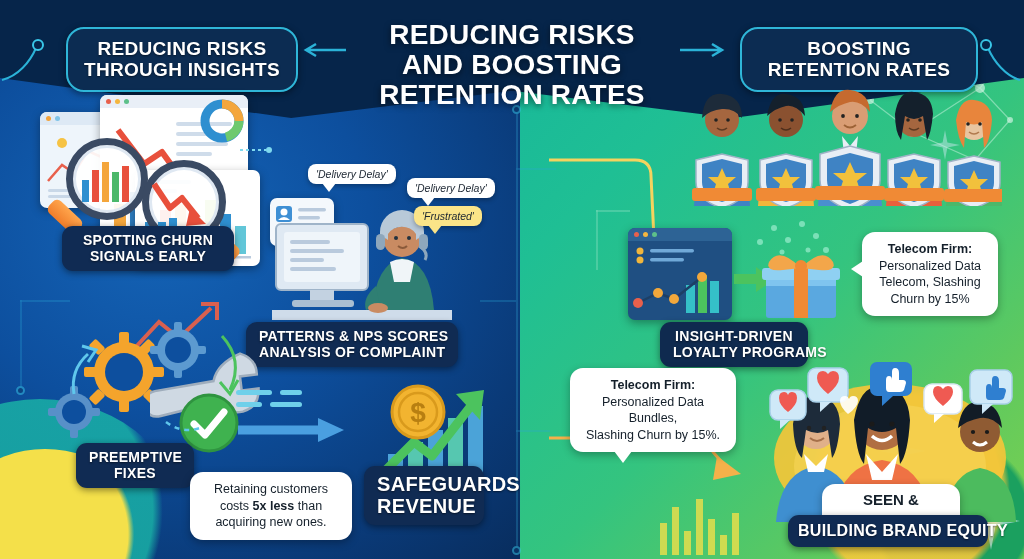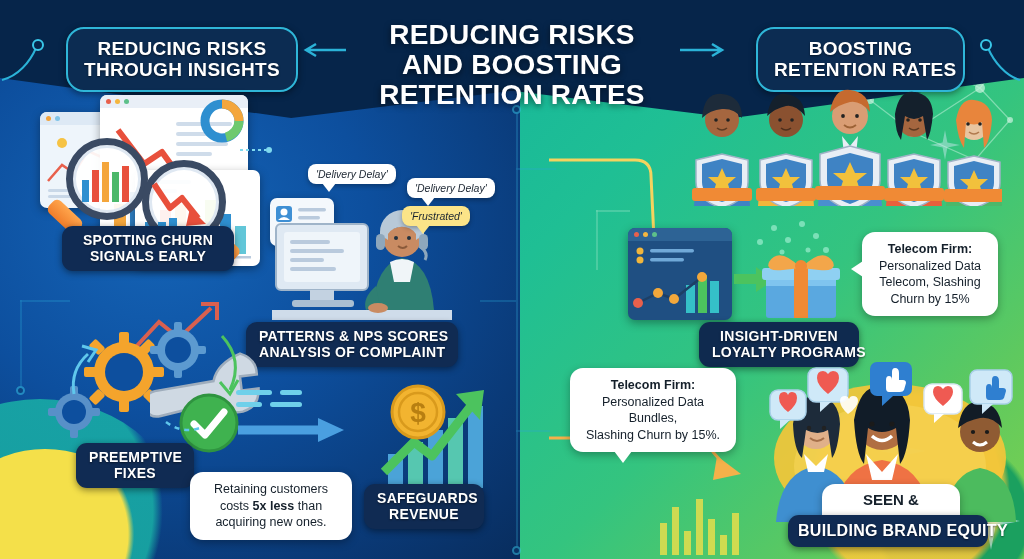--- a/index.html
+++ b/index.html
@@ -258,21 +258,21 @@
   <div class="title-main">
     <div>REDUCING RISKS</div>
     <div>AND BOOSTING</div>
     <div>RETENTION RATES</div>
   </div>
 
   <div class="pill hdr" style="left:66px;top:27px;width:232px;">
     <div>REDUCING RISKS</div>
     <div>THROUGH INSIGHTS</div>
   </div>
-  <div class="pill hdr" style="left:740px;top:27px;width:209px;margin-left:16px;">
+  <div class="pill hdr" style="left:740px;top:27px;width:238px;">
     <div>BOOSTING</div>
     <div>RETENTION RATES</div>
   </div>
 
   <svg style="position:absolute;left:296px;top:40px;" width="52" height="20">
     <path d="M50 10 L12 10 M20 4 L10 10 L20 16" stroke="#2bb3d8" stroke-width="2.5" fill="none"></path>
   </svg>
   <svg style="position:absolute;left:678px;top:40px;" width="56" height="20">
     <path d="M2 10 L42 10 M34 4 L44 10 L34 16" stroke="#2bb3d8" stroke-width="2.5" fill="none"></path>
   </svg>
@@ -432,21 +432,21 @@
   </svg>
 
   <div class="speech" style="left:308px;top:164px;">
     <span>'Delivery Delay'</span>
     <span class="stail"></span>
   </div>
   <div class="speech" style="left:407px;top:178px;">
     <span>'Delivery Delay'</span>
     <span class="stail"></span>
   </div>
-  <div class="speech yellow" style="left:402px;top:206px;">
+  <div class="speech yellow" style="left:414px;top:206px;">
     <span>'Frustrated'</span>
     <span class="stail"></span>
   </div>
 
   <div class="pill" style="left:246px;top:322px;width:212px;font-size:14px;">
     <div>PATTERNS &amp; NPS SCORES</div>
     <div>ANALYSIS OF COMPLAINT</div>
   </div>
 
   <div class="gear" style="left:84px;top:332px;width:80px;height:80px;">
@@ -538,21 +538,21 @@
       <rect x="74" y="38" width="15" height="70" fill="#56c7b0"></rect>
       <rect x="94" y="26" width="15" height="82" fill="#4ba3d8"></rect>
     </g>
     <path d="M10 92 L40 62 L58 76 L100 22" stroke="#4cc35e" stroke-width="9" fill="none" stroke-linejoin="round"></path>
     <path d="M82 14 L110 10 L106 40 Z" fill="#4cc35e"></path>
     <circle cx="44" cy="32" r="26" fill="#f2b430" stroke="#d99a1c" stroke-width="3"></circle>
     <circle cx="44" cy="32" r="19" fill="none" stroke="#d99a1c" stroke-width="2.5"></circle>
     <text x="44" y="42" font-size="28" font-weight="700" fill="#b87f11" text-anchor="middle" font-family="Liberation Sans, sans-serif">$</text>
   </svg>
 
-  <div class="pill" style="left:364px;top:484px;width:120px;font-size:14px;">
+  <div class="pill" style="left:364px;top:466px;width:120px;font-size:20px;">
     <div>SAFEGUARDS</div>
     <div>REVENUE</div>
   </div>
 
   <svg style="position:absolute;left:545px;top:150px;" width="120" height="140">
     <path d="M4 10 L90 10 q16 0 16 16 L110 110" stroke="#f4d35e" stroke-width="3" fill="none"></path>
     <path d="M100 100 L110 122 L120 100" fill="#f4d35e"></path>
   </svg>
   <svg style="position:absolute;left:545px;top:430px;" width="210" height="60">
     <path d="M4 8 L150 8 q14 0 18 14 L182 38" stroke="#f4b14a" stroke-width="3" fill="none"></path>
@@ -670,21 +670,21 @@
         <circle cx="20" cy="12" r="3"></circle>
         <circle cx="34" cy="24" r="3"></circle>
       <circle cx="48" cy="8" r="3"></circle>
         <circle cx="62" cy="20" r="3"></circle>
         <circle cx="72" cy="34" r="3"></circle>
       <circle cx="28" cy="36" r="2.5"></circle>
         <circle cx="54" cy="34" r="2.5"></circle>
     </g>
   </svg>
 
-  <div class="pill dark2" style="left:660px;top:322px;width:160px;font-size:14px;margin-left:39px;">
+  <div class="pill dark2" style="left:660px;top:322px;width:148px;font-size:14px;">
     <div>INSIGHT-DRIVEN</div>
     <div>LOYALTY PROGRAMS</div>
   </div>
 
   <div class="tooltip" style="left:862px;top:232px;width:136px;">
     <b>Telecom Firm:</b><br>
     <span>Personalized Data</span><br>
     <span>Telecom, Slashing</span><br>
     <span>Churn by 15%</span>
     <span class="tail-l"></span>

